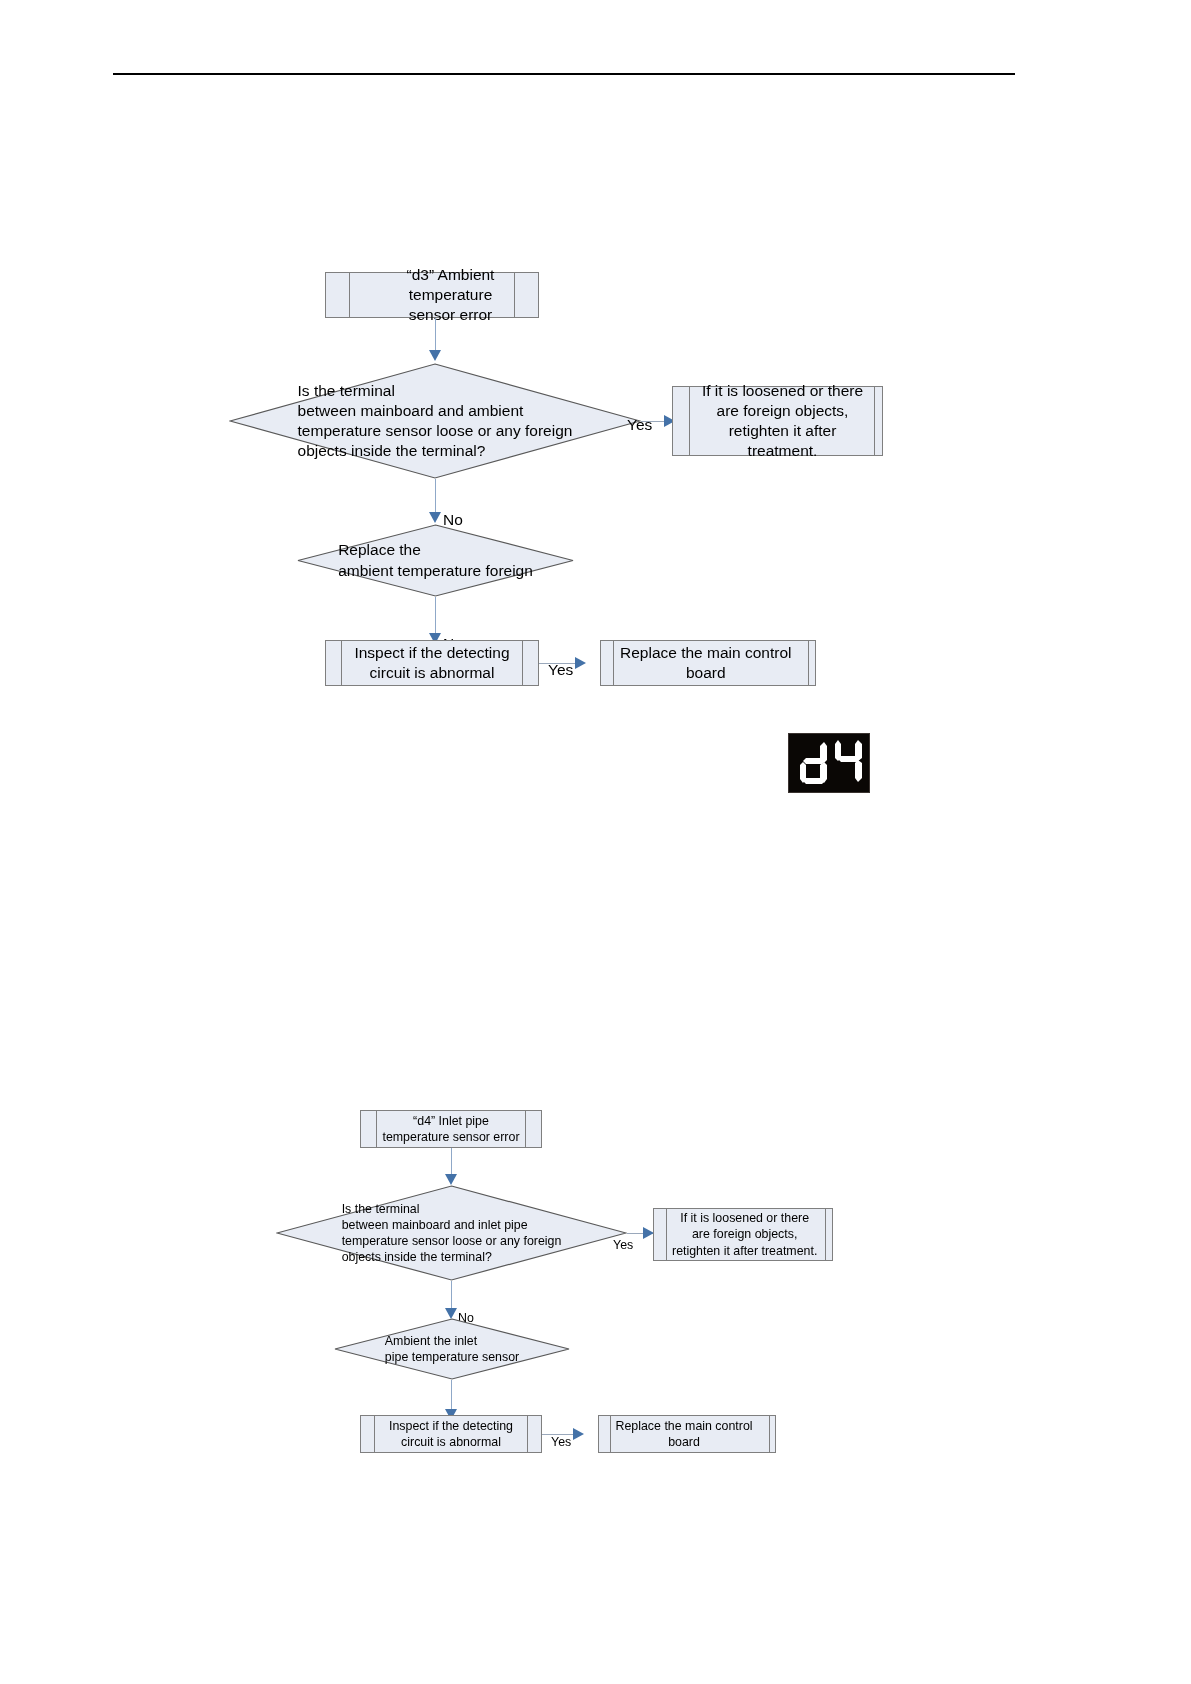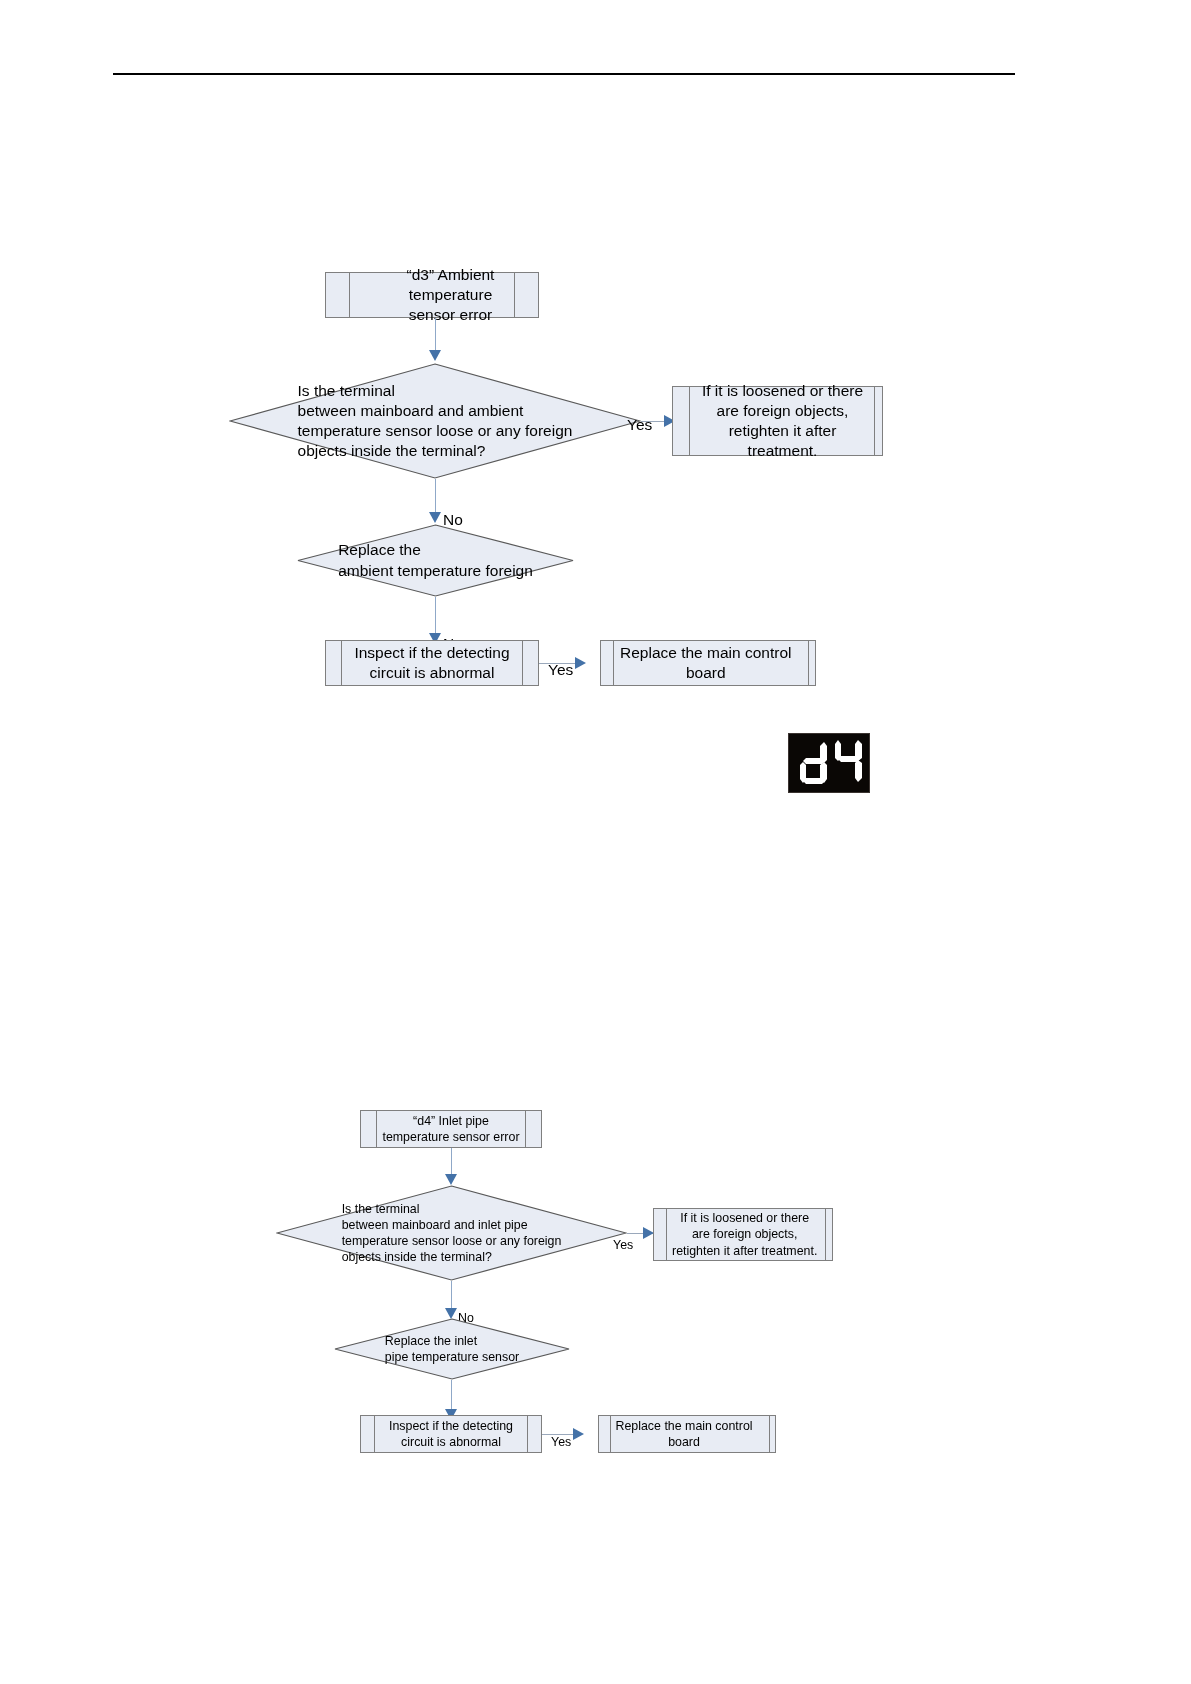--- a/index.html
+++ b/index.html
@@ -275,21 +275,21 @@
     </div>
 
     <div class="vline" style="left:451px; top:1281px; height:28px;"></div>
     <div class="arrow-down" style="left:445px; top:1308px;"></div>
     <div class="edge-label" style="left:458px; top:1287px;">No</div>
 
     <div class="diamond" style="left:334px; top:1318px; width:236px; height:62px;">
       <svg width="236" height="62" viewBox="0 0 236 62">
         <polygon points="118,1 235,31 118,61 1,31" fill="#e8ecf4" stroke="#595959" stroke-width="1.2"></polygon>
       </svg>
-      <div class="dtxt">Replace the inlet
+      <div class="dtxt">Ambient the inlet
 pipe temperature sensor</div>
     </div>
 
     <div class="vline" style="left:451px; top:1380px; height:30px;"></div>
     <div class="arrow-down" style="left:445px; top:1409px;"></div>
     <div class="edge-label" style="left:458px; top:1396px;">No</div>
 
     <div class="box" style="left:360px; top:1415px; width:182px; height:38px;">
       <div class="inner" style="width:154px;">
         <div class="txt">Inspect if the detecting

